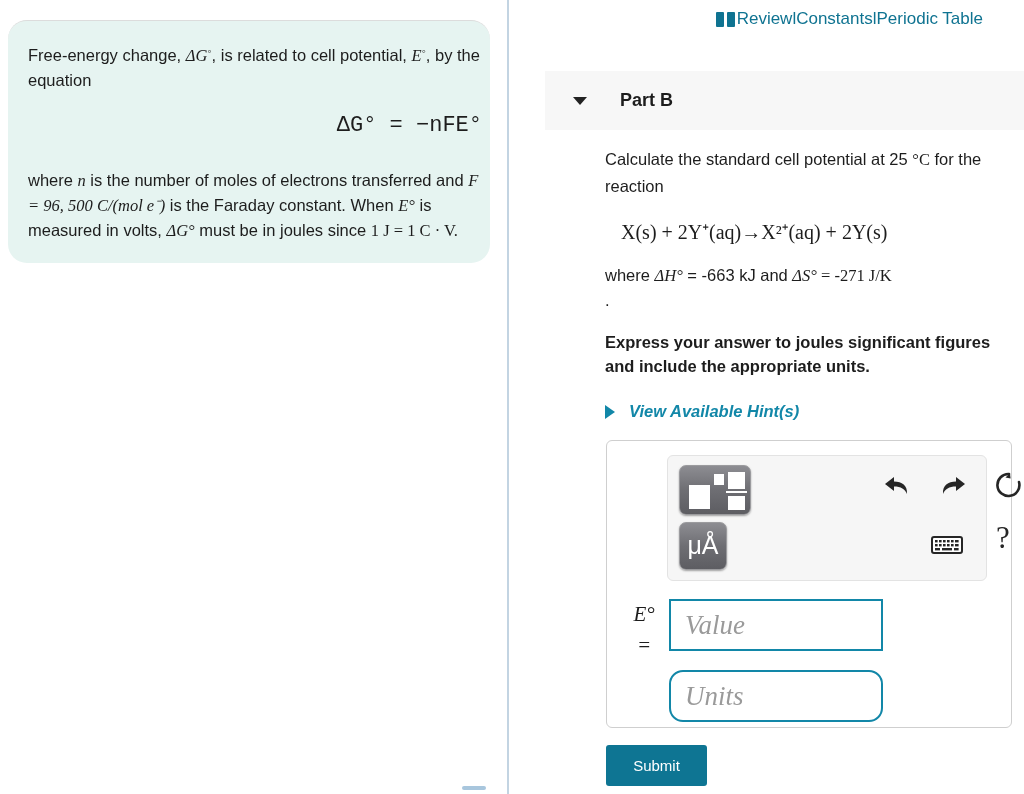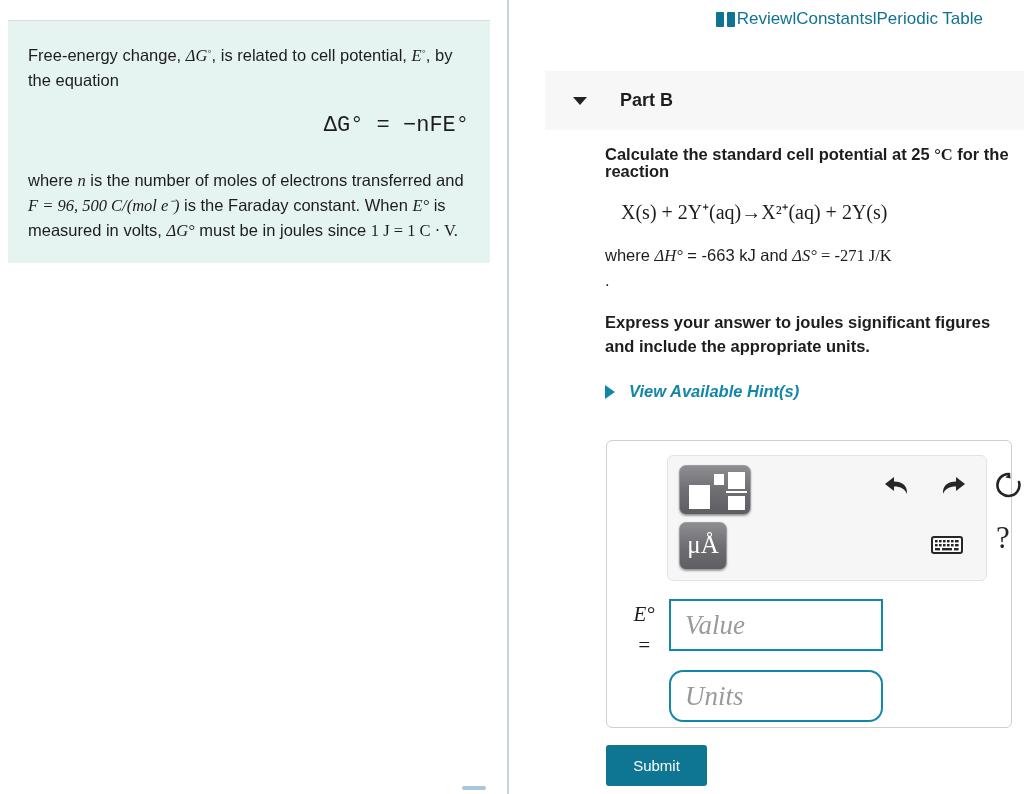--- a/index.html
+++ b/index.html
@@ -23,21 +23,22 @@
     width: 507px; height: 794px;
     background: #fff;
     overflow: hidden;
   }
   #hint-card {
     position: absolute;
     left: 8px; top: 20px;
     width: 482px;
     background: #e6f4f1;
     border-top: 1px solid #dcdcdc;
-    padding: 18px 21px 20px 20px;
+    padding: 18px 8px 20px 20px;
+    border-radius: 19px;
   }
   .lp-text {
     font-size: 16.5px;
     line-height: 25px;
     color: #1d1d1d;
   }
   .mathv { font-family: "Liberation Serif", serif; font-style: italic; }
   .mathu { font-family: "Liberation Serif", serif; font-style: normal; }
   .deg { font-style: normal; font-size: 0.72em; vertical-align: 0.52em; }
   .eq-display {
@@ -118,23 +119,22 @@
     color: #1d1d1d;
   }
 
   #qbody {
     position: absolute;
     left: 96px; top: 146px;
     width: 420px;
   }
   .q-text {
     font-size: 16.5px;
-    line-height: 17px;
-    color: #1d1d1d;
-    font-weight: bold;
+    line-height: 27px;
+    color: #1d1d1d;
   }
   #reaction {
     font-family: "Liberation Serif", serif;
     font-size: 20px;
     margin: 18px 0 18px 16px;
     color: #1d1d1d;
     white-space: nowrap;
   }
   #cond-line { font-size: 16.5px; line-height: 25px; color: #1d1d1d; }
   #lone-dot { font-size: 16.5px; line-height: 24px; color: #1d1d1d; }
@@ -190,21 +190,21 @@
     border-radius: 7px;
     box-shadow: 0 1px 2px rgba(0,0,0,0.35);
     cursor: pointer;
   }
   #tmpl-fraction { left: 11px; top: 9px; width: 72px; height: 50px; }
   #tmpl-unit { left: 11px; top: 66px; width: 48px; height: 48px; }
   .fr-shape { position: absolute; background: #fff; }
   .uA {
     position: absolute; left: 0; top: 0; width: 100%; height: 100%;
     display: flex; align-items: center; justify-content: center;
-    color: #fff; font-family: Liberation Serif, serif; font-size: 25px;
+    color: #fff; font-family: Liberation Sans, sans-serif; font-size: 25px;
     padding-bottom: 2px;
   }
   .bar-icon {
     position: absolute;
     cursor: pointer;
     color: #262626;
   }
   #undo-icon  { left: 214px; top: 16px; }
   #redo-icon  { left: 270px; top: 16px; }
   #reset-icon { left: 326px; top: 14px; }

